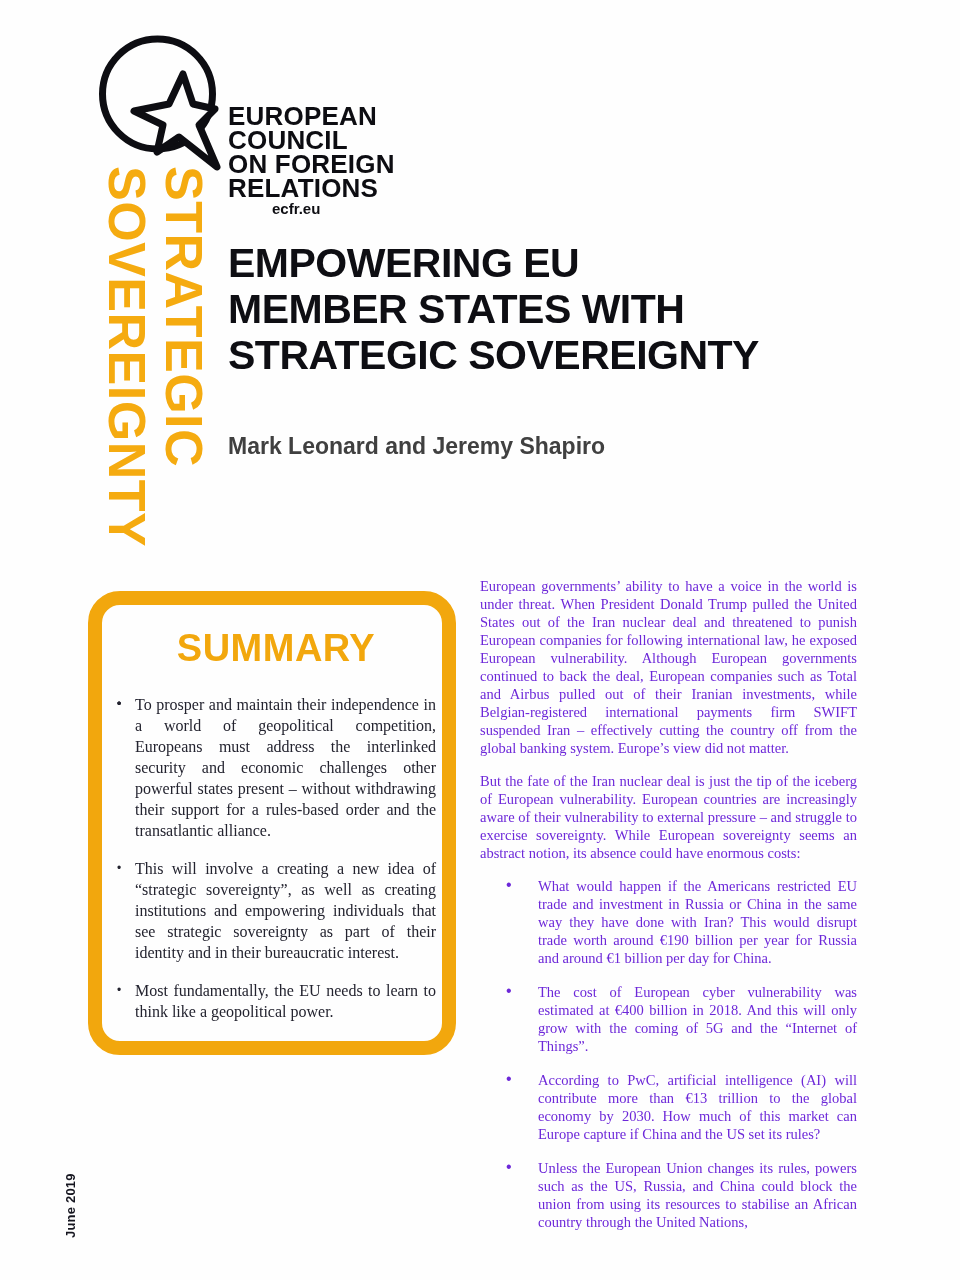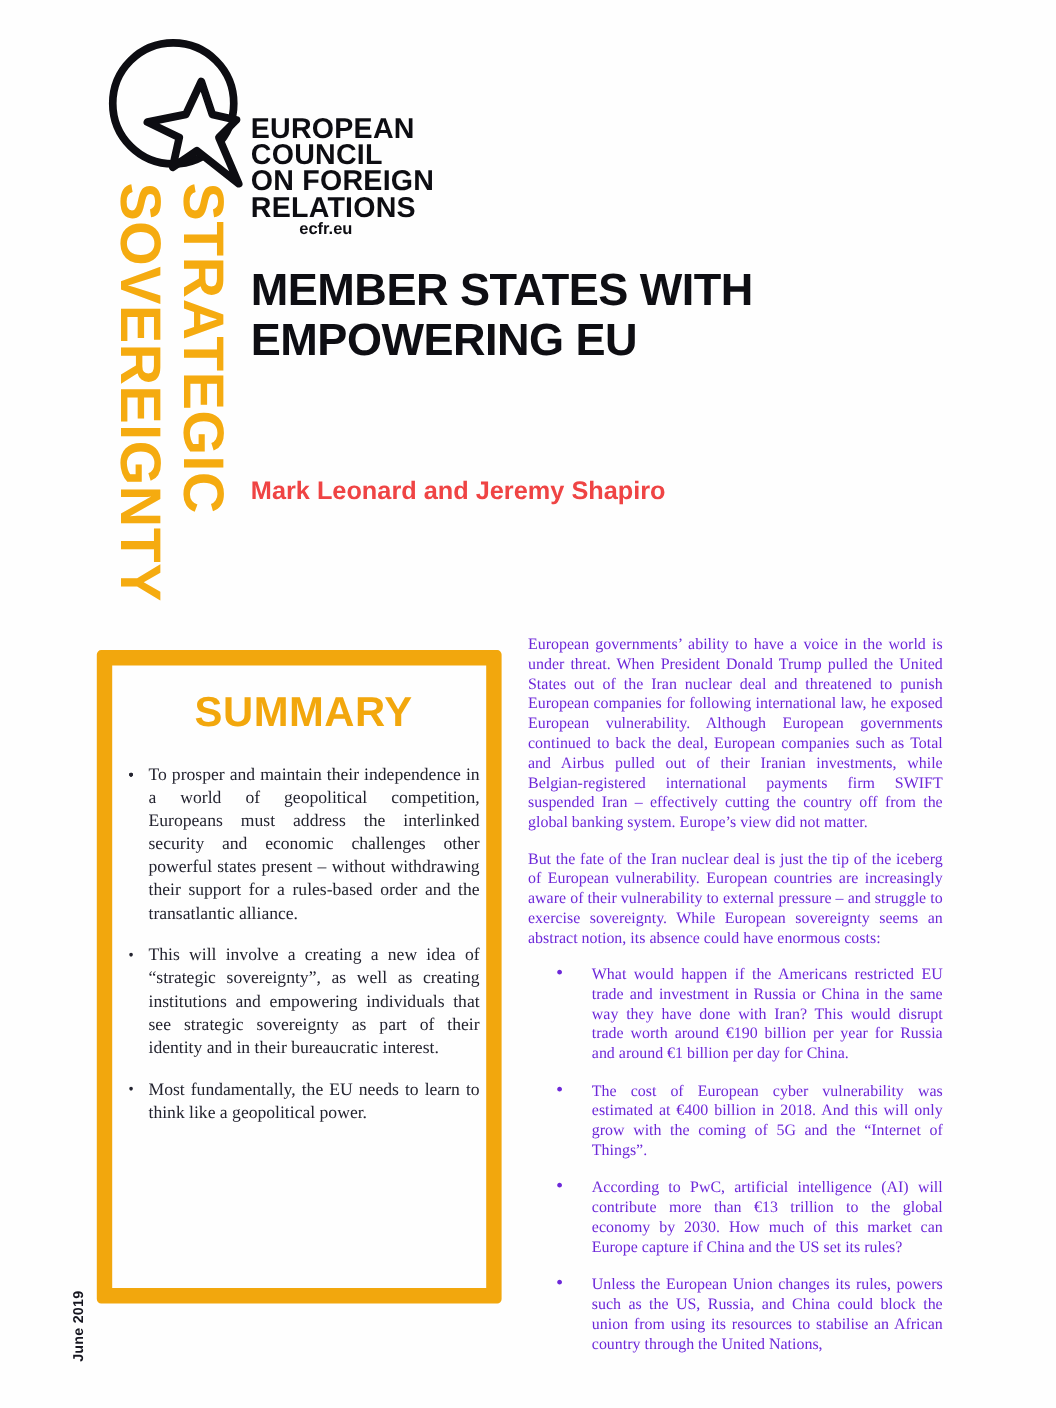--- a/index.html
+++ b/index.html
@@ -26,26 +26,26 @@
     font-weight:700; font-size:13px; letter-spacing:0.2px; color:#15151f; white-space:nowrap;
   }
   
   .title{
     position:absolute; left:228px; top:240px;
     font-weight:700; font-size:41px; line-height:46px; letter-spacing:-0.5px;
     color:#0e0e13; white-space:nowrap;
   }
   .authors{
     position:absolute; left:228px; top:433px;
-    font-weight:700; font-size:23px; color:#ef4444;
+    font-weight:700; font-size:23px; color:#404040;
   }
   
   .summary-box{
-    position:absolute; left:88px; top:591px; width:368px; height:594px;
-    box-sizing:border-box; border:14px solid #f2a70d; border-radius:4px;
+    position:absolute; left:88px; top:591px; width:368px; height:464px;
+    box-sizing:border-box; border:14px solid #f2a70d; border-radius:32px;
     background:#fefefe;
   }
   .summary-content{padding:14px 6px 0 14px;}
   .summary-heading{
     margin:8px 0 24px 0; text-align:center;
     font-weight:700; font-size:38px; letter-spacing:0.5px; color:#f2a70d;
   }
   .summary-list{list-style:none; margin:0; padding:0;
     font-family:"Liberation Serif", serif; font-size:16px; line-height:21px;
     color:#23232f; text-align:justify;}
@@ -81,22 +81,23 @@
   <div class="website">ecfr.eu</div>
 
   <div class="spine">
     <div>STRATEGIC</div>
     <div>SOVEREIGNTY</div>
   </div>
 
   <div class="date-spine">June 2019</div>
 
   <div class="title">
+    <div>EMPOWERING EU</div>
     <div>MEMBER STATES WITH</div>
-    <div>EMPOWERING EU</div>
+    <div>STRATEGIC SOVEREIGNTY</div>
   </div>
 
   <div class="authors">Mark Leonard and Jeremy Shapiro</div>
 
   <div class="summary-box">
     <div class="summary-content">
       <h2 class="summary-heading">SUMMARY</h2>
       <ul class="summary-list">
         <li><span class="blt">•</span></li>
         <li><span class="blt">•</span></li>

